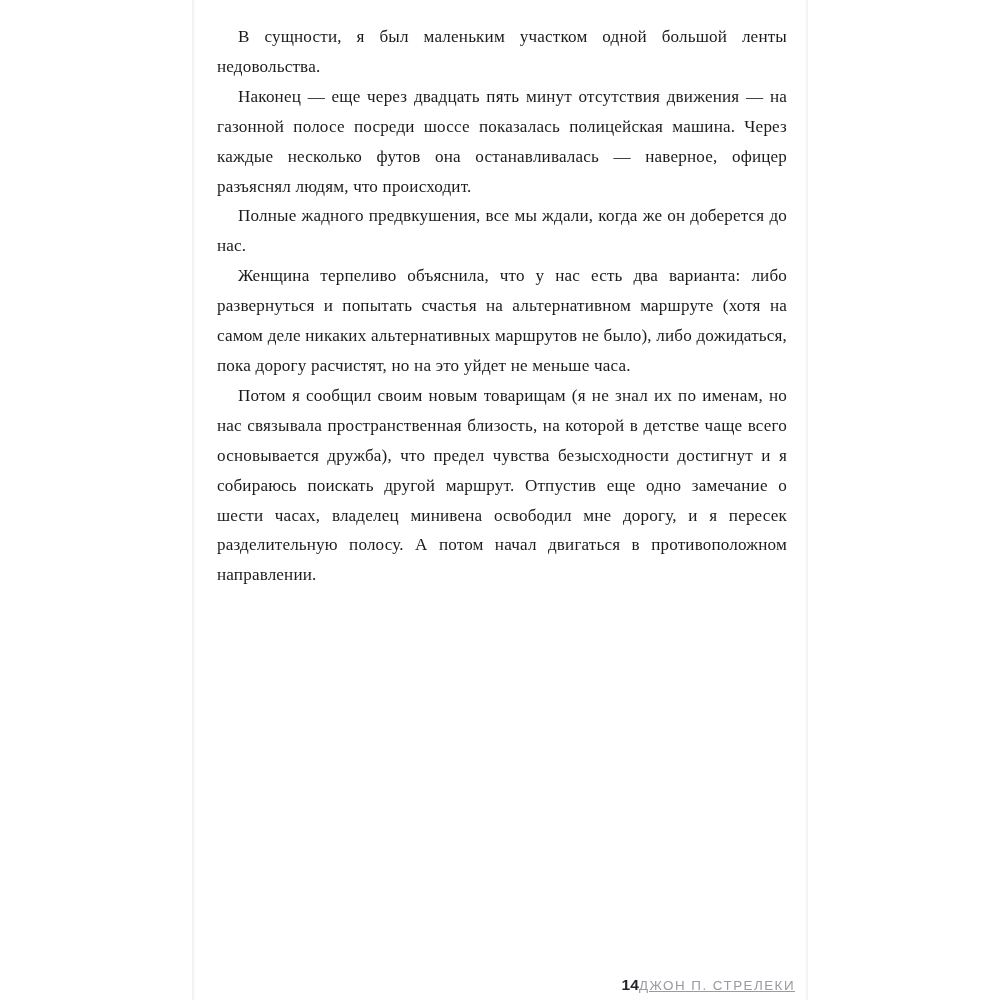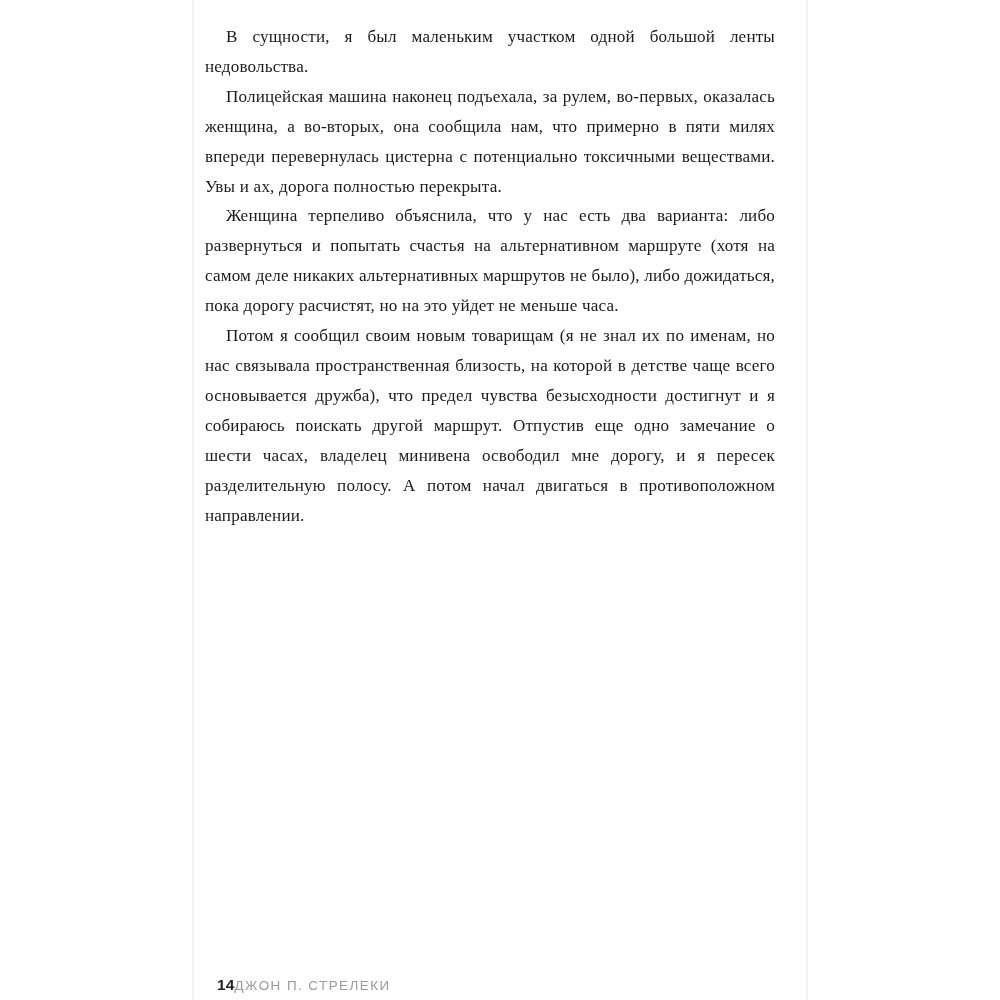--- a/index.html
+++ b/index.html
@@ -44,21 +44,21 @@
     top: 0;
     width: 3px;
     height: 100%;
     background: linear-gradient(to left, rgba(0,0,0,0.030), rgba(0,0,0,0));
     pointer-events: none;
   }
 
   
   .text-column {
     position: absolute;
-    left: 12px;
+    left: 24px;
     top: 22px;
     width: 570px;
   }
 
   .body-paragraph {
     margin: 0;
     font-size: 17.1px;
     line-height: 29.9px;
     text-align: justify;
     text-justify: inter-word;
@@ -72,53 +72,55 @@
 
   
   .page-footer {
     position: absolute;
     left: 24px;
     right: 12px;
     bottom: 8px;
     height: 26px;
     display: flex;
     align-items: flex-end;
-    justify-content: flex-start;
+    justify-content: flex-end;
   }
 
   .folio {
     font-family: "Liberation Sans", "DejaVu Sans", sans-serif;
     font-size: 15.5px;
     font-weight: 700;
     color: #232327;
     line-height: 1;
     letter-spacing: 0.01em;
   }
 
   .running-author {
     font-family: "Liberation Sans", "DejaVu Sans", sans-serif;
     font-size: 13.4px;
     font-weight: 400;
     color: #9a9aa0;
     letter-spacing: 0.11em;
     line-height: 1;
     white-space: nowrap;
+    text-decoration: underline;
   }
 </style>
 </head>
 <body>
 
 <div class="page-sheet">
 
   <div class="gutter-shade"></div>
   <div class="edge-shade-right"></div>
 
   <div class="text-column">
     <p class="body-paragraph">В сущности, я был маленьким участком одной большой ленты недовольства.</p>
-    <p class="body-paragraph">Полицейская машина наконец подъехала, за рулем, во-первых, оказалась женщина, а во-вторых, она сообщила нам, что примерно в пяти милях впереди перевернулась цистерна с потенциально токсичными веществами. Увы и ах, дорога полностью перекрыта.</p>
+    <p class="body-paragraph">Наконец — еще через двадцать пять минут отсутствия движения — на газонной полосе посреди шоссе показалась полицейская машина. Через каждые несколько футов она останавливалась — наверное, офицер разъяснял людям, что происходит.</p>
+    <p class="body-paragraph">Полные жадного предвкушения, все мы ждали, когда же он доберется до нас.</p>
     <p class="body-paragraph">Женщина терпеливо объяснила, что у нас есть два варианта: либо развернуться и попытать счастья на альтернативном маршруте (хотя на самом деле никаких альтернативных маршрутов не было), либо дожидаться, пока дорогу расчистят, но на это уйдет не меньше часа.</p>
     <p class="body-paragraph">Потом я сообщил своим новым товарищам (я не знал их по именам, но нас связывала пространственная близость, на которой в детстве чаще всего основывается дружба), что предел чувства безысходности достигнут и я собираюсь поискать другой маршрут. Отпустив еще одно замечание о шести часах, владелец минивена освободил мне дорогу, и я пересек разделительную полосу. А потом начал двигаться в противоположном направлении.</p>
   </div>
 
   <div class="page-footer">
     <span class="folio">14</span>
     <span class="running-author">ДЖОН П. СТРЕЛЕКИ</span>
   </div>
 
 </div>

